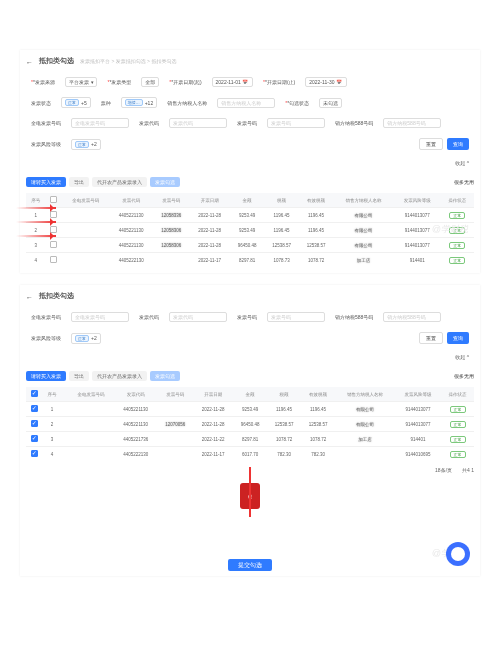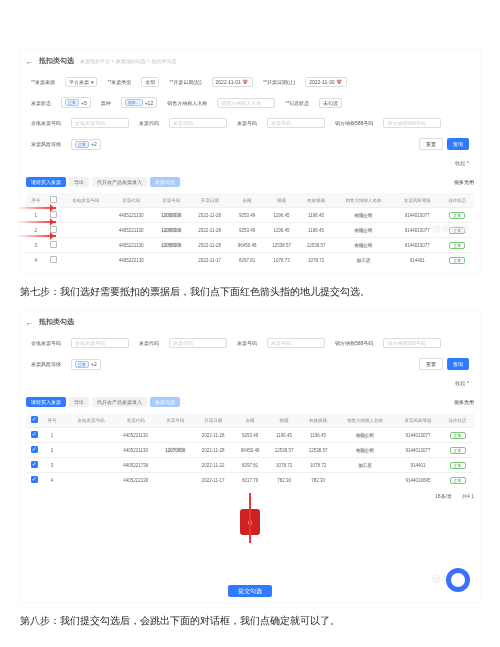--- a/index.html
+++ b/index.html
@@ -200,21 +200,20 @@
 <td class="blur">加工店</td>
               <td>914401</td>
               <td><span class="stat">正常</span></td>
             </tr>
           </tbody>
     </table>
     <span class="wm" style="top:30px">@学财税</span>
   </div>
 </div>
 
-<p class="caption">第七步：我们选好需要抵扣的票据后，我们点下面红色箭头指的地儿提交勾选。</p>
 
 <div class="section sec-wrap sec2">
   <div class="sec-head">
     <span class="arrow">←</span>
     <b>抵扣类勾选</b>
   </div>
   <div class="fbar">
     <span>全电发票号码</span>
     <span class="txt-in" style="color:#ccc">全电发票号码</span>
     <span>发票代码</span>
@@ -331,15 +330,14 @@
     <span>共4 1</span>
   </div>
   <div style="position:relative">
     <div class="badge">税</div>
     <div class="subm-wrap"><span class="subm">提交勾选</span></div>
     <span class="wm" style="bottom:10px">@学财税</span>
     <div class="mascot"></div>
   </div>
 </div>
 
-<p class="caption">第八步：我们提交勾选后，会跳出下面的对话框，我们点确定就可以了。</p>
 
 </div>
 
 </body></html>

